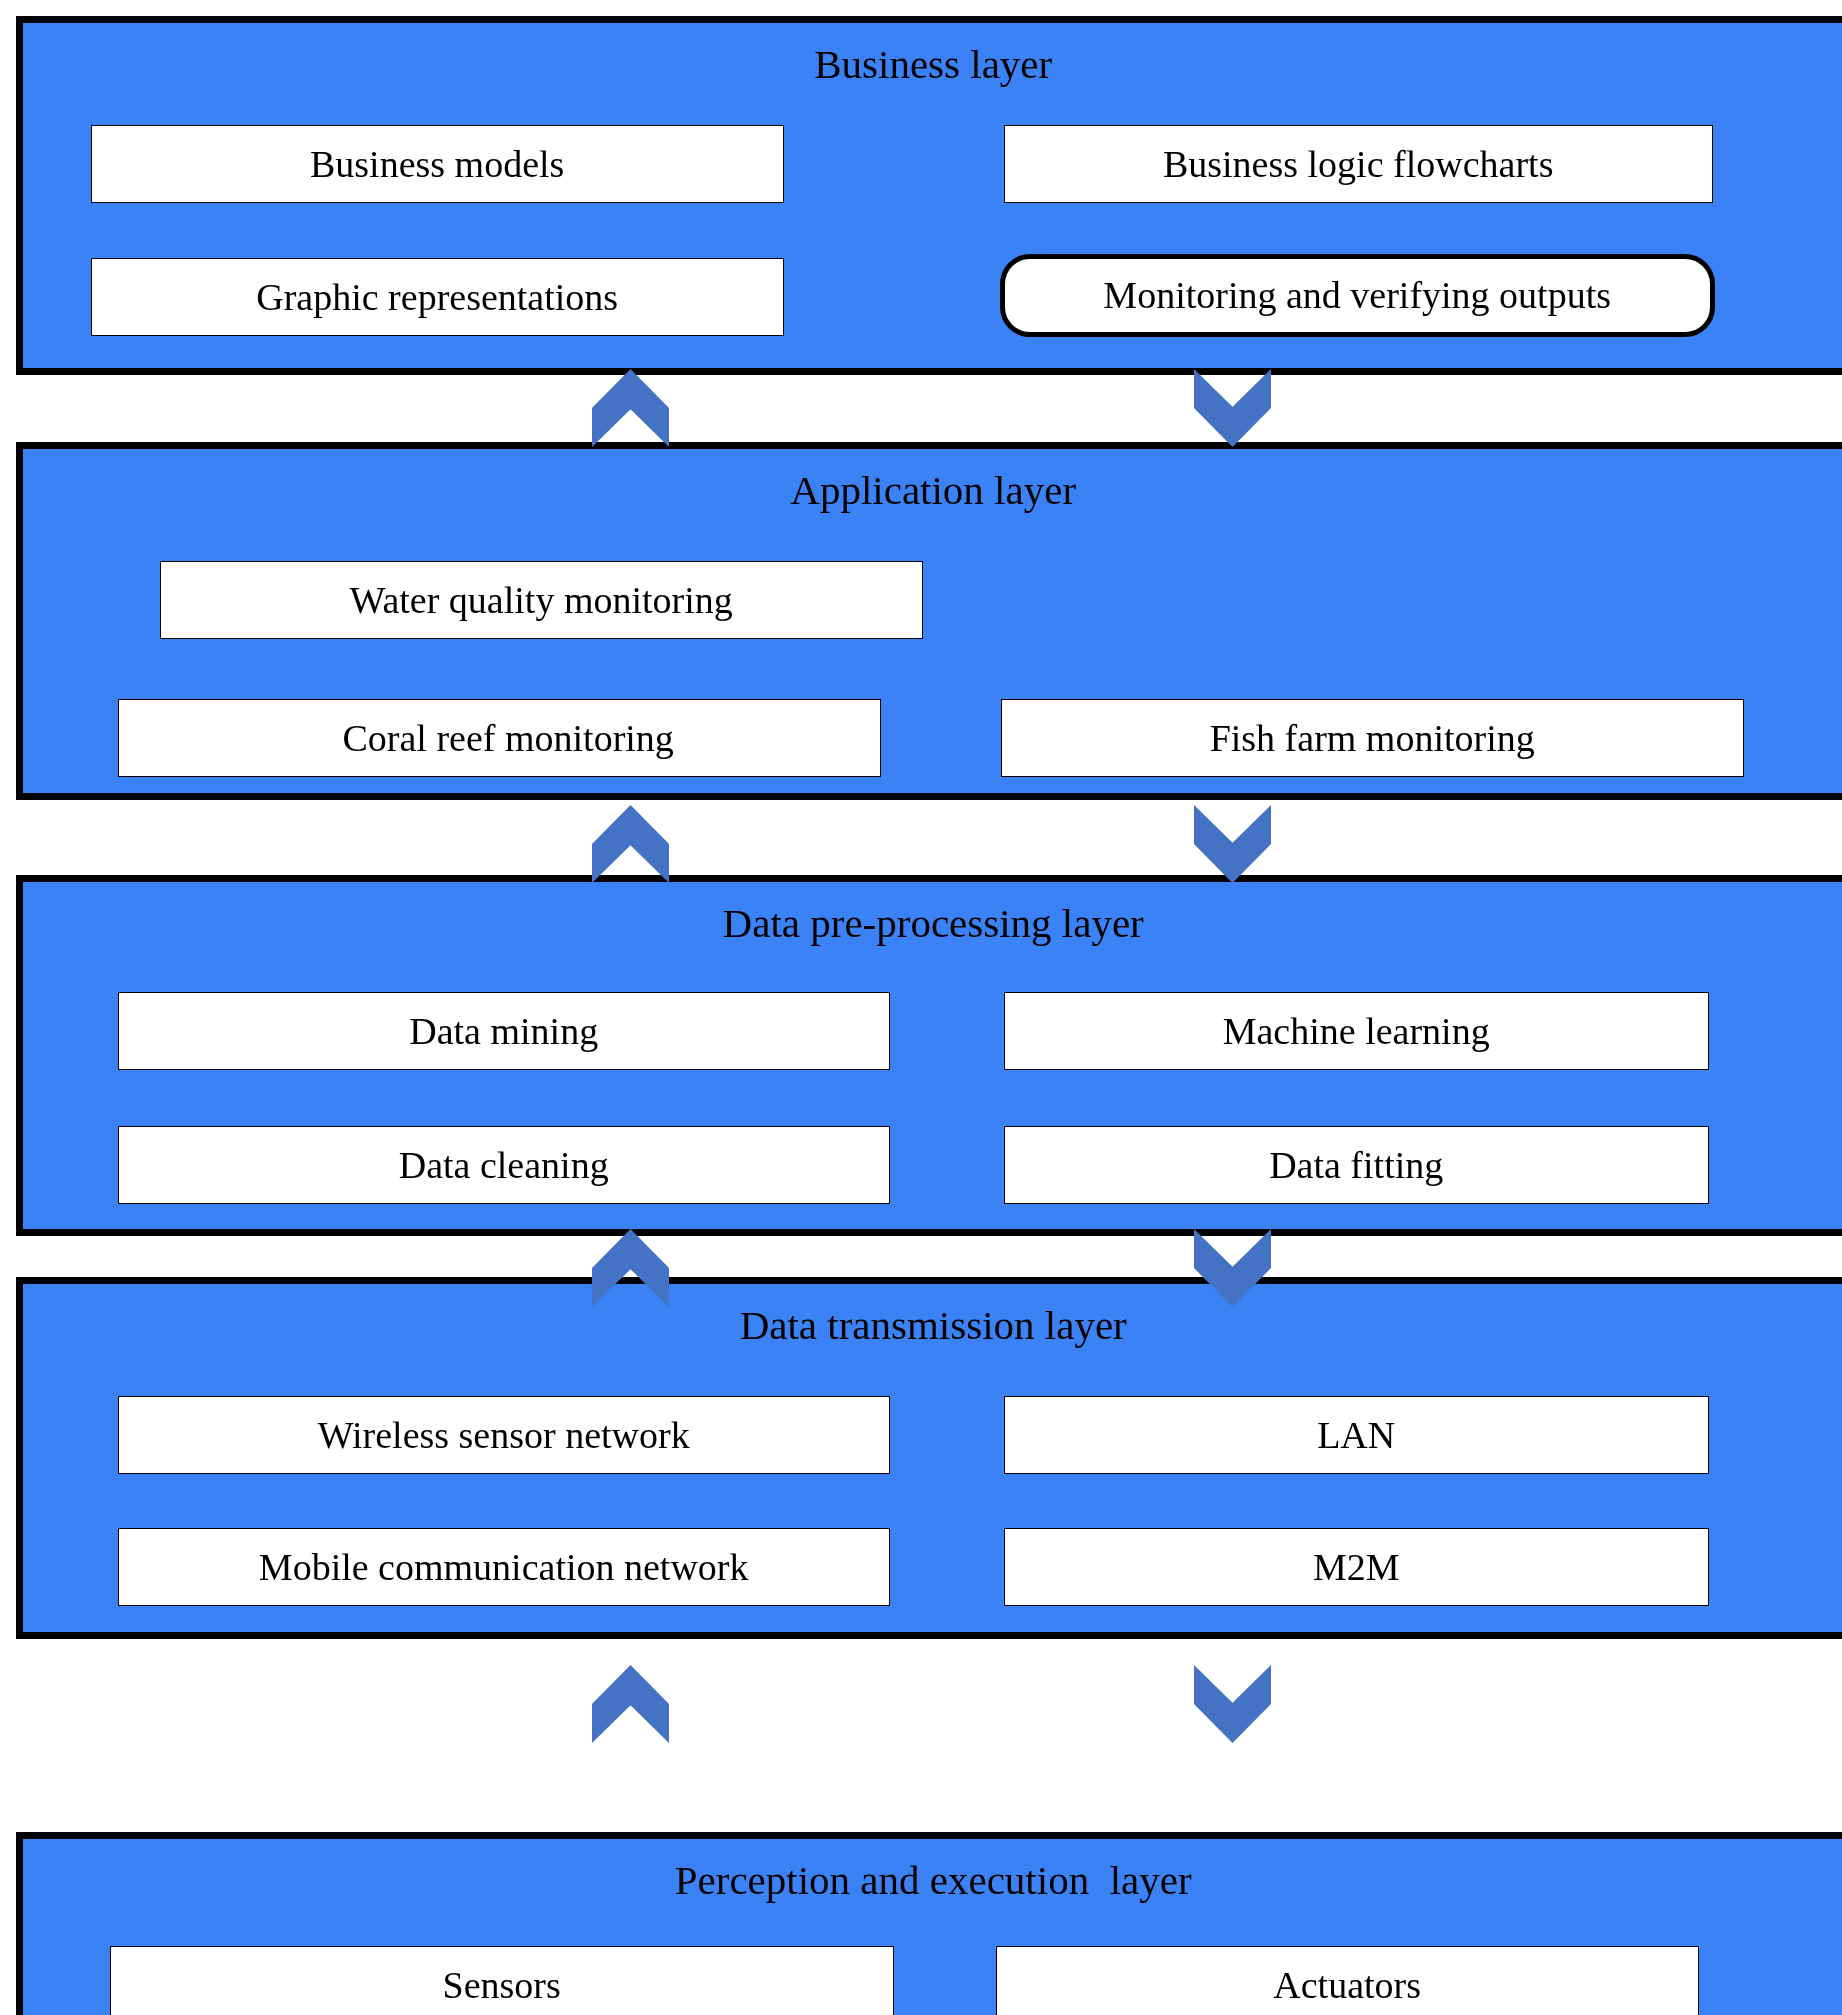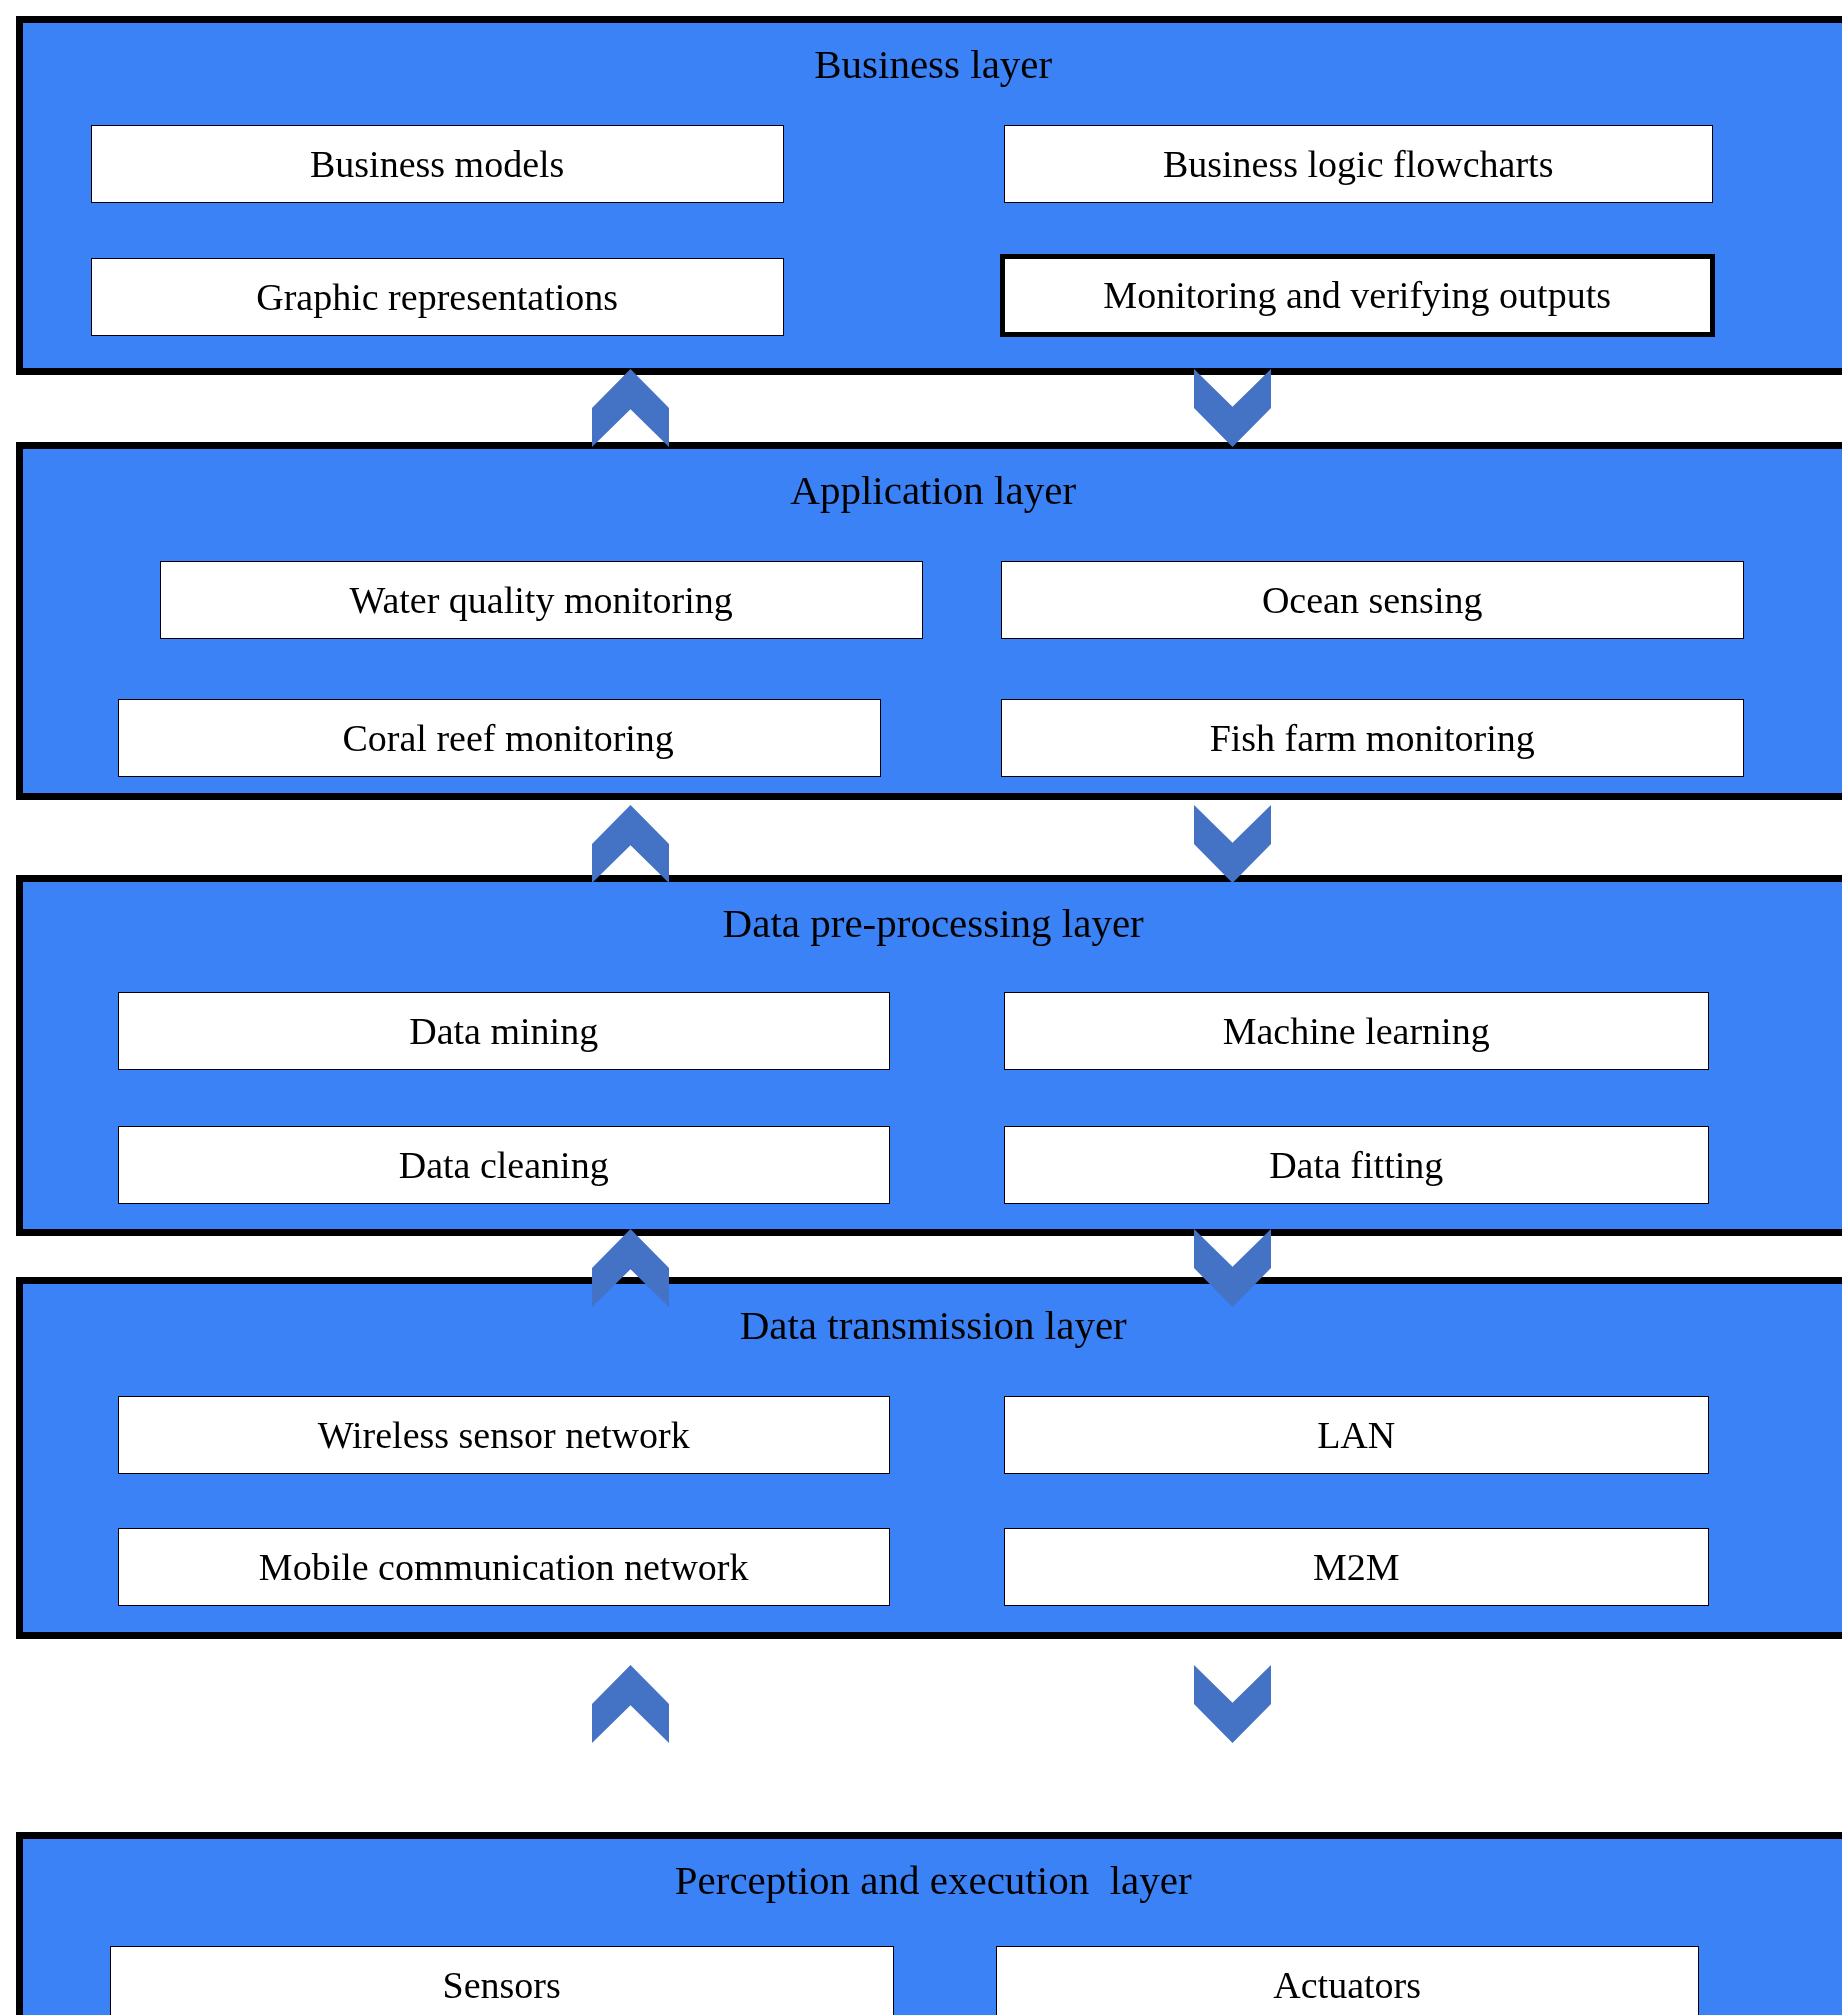--- a/index.html
+++ b/index.html
@@ -34,20 +34,21 @@
     background:#fff;
     display:flex;
     align-items:center;
     justify-content:center;
     font-size:38px;
     text-align:center;
   }
   .dbox.bold{
     border-width:5px;
     height:83px;
+    border-radius:30px;
   }
   .arrow{
     position:absolute;
     width:77px;height:78px;
   }
   .arrow svg{display:block;width:100%;height:100%;}
 </style>
 </head>
 <body>
 
@@ -57,21 +58,20 @@
     <div class="layer-title">Business layer</div>
     <div class="dbox" style="top:102px;left:68px;width:693px;">Business models</div>
     <div class="dbox" style="top:102px;left:981px;width:709px;">Business logic flowcharts</div>
     <div class="dbox" style="top:235px;left:68px;width:693px;">Graphic representations</div>
     <div class="dbox bold" style="top:231px;left:977px;width:715px;">Monitoring and verifying outputs</div>
   </div>
 
   <div class="layer" id="layer-application" style="top:442px;height:358px;">
     <div class="layer-title">Application layer</div>
     <div class="dbox" style="top:112px;left:95px;width:763px;margin-left:42px;">Water quality monitoring</div>
-    <div class="dbox" style="top:112px;left:978px;width:743px;">Ocean sensing</div>
     <div class="dbox" style="top:250px;left:95px;width:763px;padding-left:18px;">Coral reef monitoring</div>
     <div class="dbox" style="top:250px;left:978px;width:743px;">Fish farm monitoring</div>
   </div>
 
   <div class="layer" id="layer-data-preprocessing" style="top:875px;height:361px;">
     <div class="layer-title">Data pre-processing layer</div>
     <div class="dbox" style="top:110px;left:95px;width:772px;">Data mining</div>
     <div class="dbox" style="top:110px;left:981px;width:705px;">Machine learning</div>
     <div class="dbox" style="top:244px;left:95px;width:772px;">Data cleaning</div>
     <div class="dbox" style="top:244px;left:981px;width:705px;">Data fitting</div>

